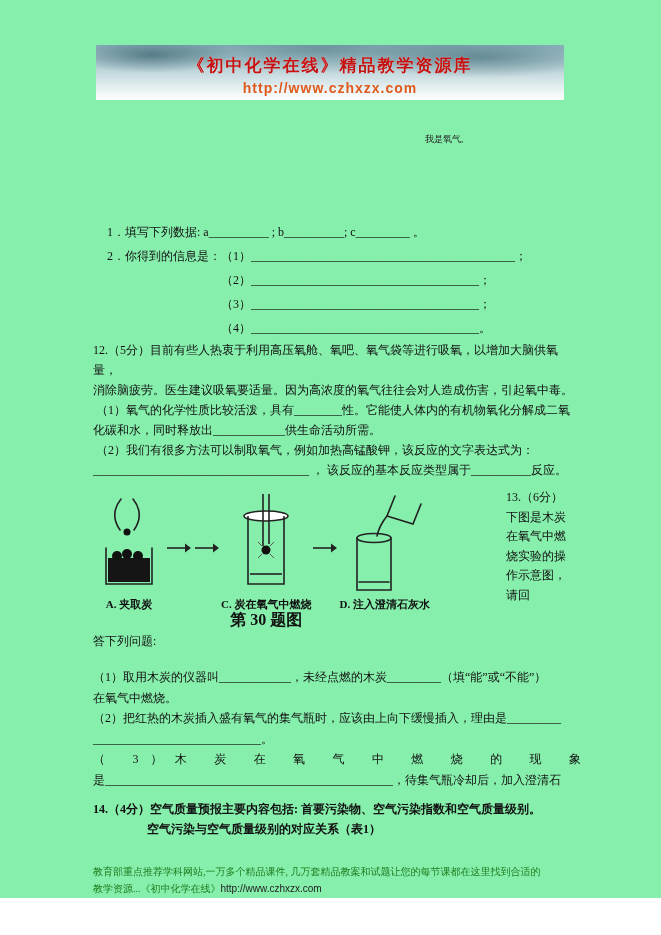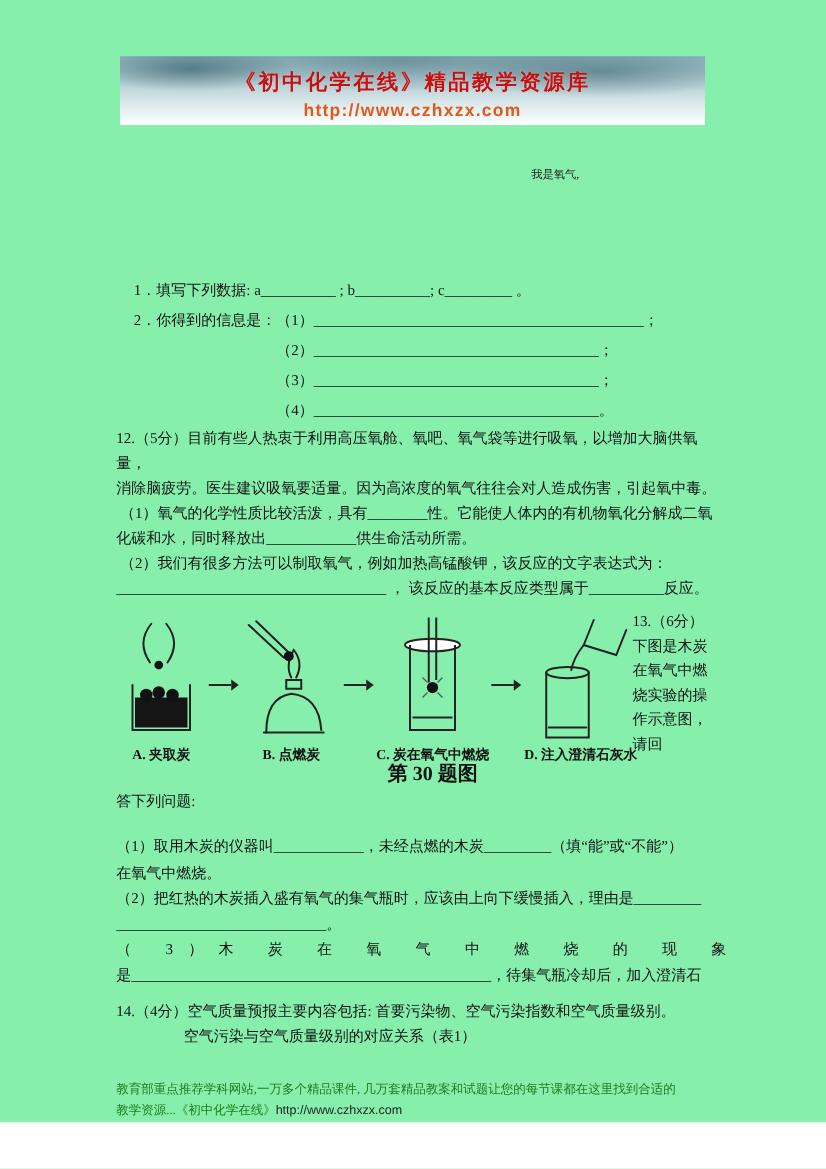--- a/index.html
+++ b/index.html
@@ -43,21 +43,21 @@
     position:absolute;left:93px;top:220px;width:488px;
     font-size:12px;
   }
   .content p{margin:0;white-space:pre-wrap;word-break:break-all;}
   .fill-block p{line-height:24px;}
   .fill-block .lead{padding-left:14px;}
   .fill-block .indent{padding-left:128px;}
   .q12 p{line-height:20px;}
   .q13 p,.q14 p{line-height:20.6px;}
   .q13{margin-top:16px;}
-  .q14{margin-top:8px;}
+  .q14{margin-top:8px;font-weight:bold;}
   .q14 .indent2{padding-left:54px;}
   .answer-prompt{margin-top:4px !important;line-height:20px;}
   .spread{text-align:justify;text-align-last:justify;white-space:normal !important;}
   
   .figure-row{
     margin-top:12px;width:414px;
     display:flex;align-items:flex-start;
   }
   .figure-row .arrow{margin-top:50px;flex:0 0 auto;padding:0 1px;}
   figure.step{margin:0;flex:0 0 auto;text-align:center;}
@@ -131,36 +131,20 @@
         <figcaption class="step-label">A. 夹取炭</figcaption>
       </figure>
 
       <span class="arrow">
         <svg width="26" height="12" viewBox="0 0 26 12">
             <line x1="1" y1="6" x2="19" y2="6" stroke="#222" stroke-width="1.6"></line>
             <path d="M19,1.5 L25,6 L19,10.5 Z" fill="#222"></path>
           </svg>
       </span>
 
-      <figure class="step">
-        <div class="art">
-          <svg width="80" height="100" viewBox="0 0 80 100">
-            <g stroke="#222" stroke-width="1.6" fill="none" stroke-linecap="round">
-              <path d="M6,4 L34,30"></path>
-              <path d="M12,1 L38,26"></path>
-              <path d="M44,46 Q50,34 42,24 Q35,36 40,46"></path>
-              <rect x="36" y="48" width="12" height="7"></rect>
-              <path d="M20,90 Q20,62 40,59 Q62,61 64,88"></path>
-              <path d="M18,90 L66,90"></path>
-            </g>
-            <circle cx="38" cy="29" r="4" fill="#111"></circle>
-          </svg>
-        </div>
-        <figcaption class="step-label">B. 点燃炭</figcaption>
-      </figure>
 
       <span class="arrow">
         <svg width="26" height="12" viewBox="0 0 26 12">
             <line x1="1" y1="6" x2="19" y2="6" stroke="#222" stroke-width="1.6"></line>
             <path d="M19,1.5 L25,6 L19,10.5 Z" fill="#222"></path>
           </svg>
       </span>
 
       <figure class="step">
         <div class="art">

